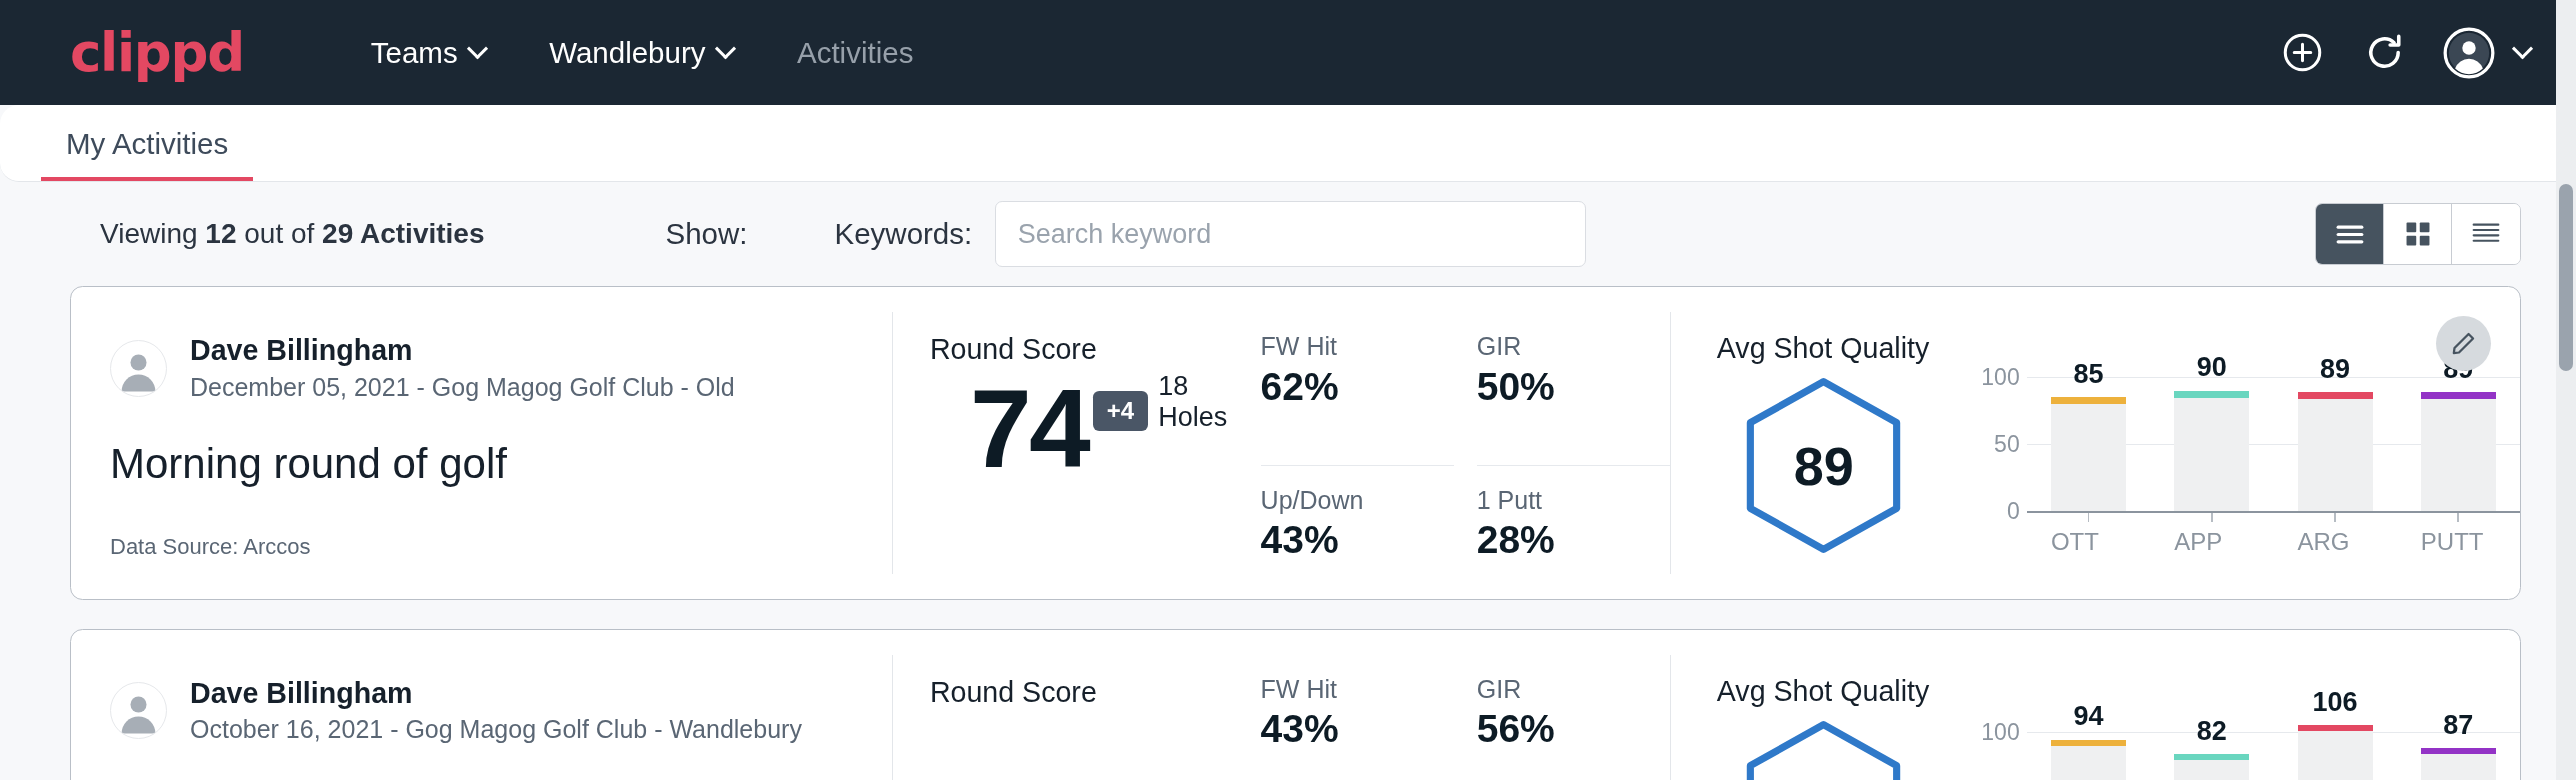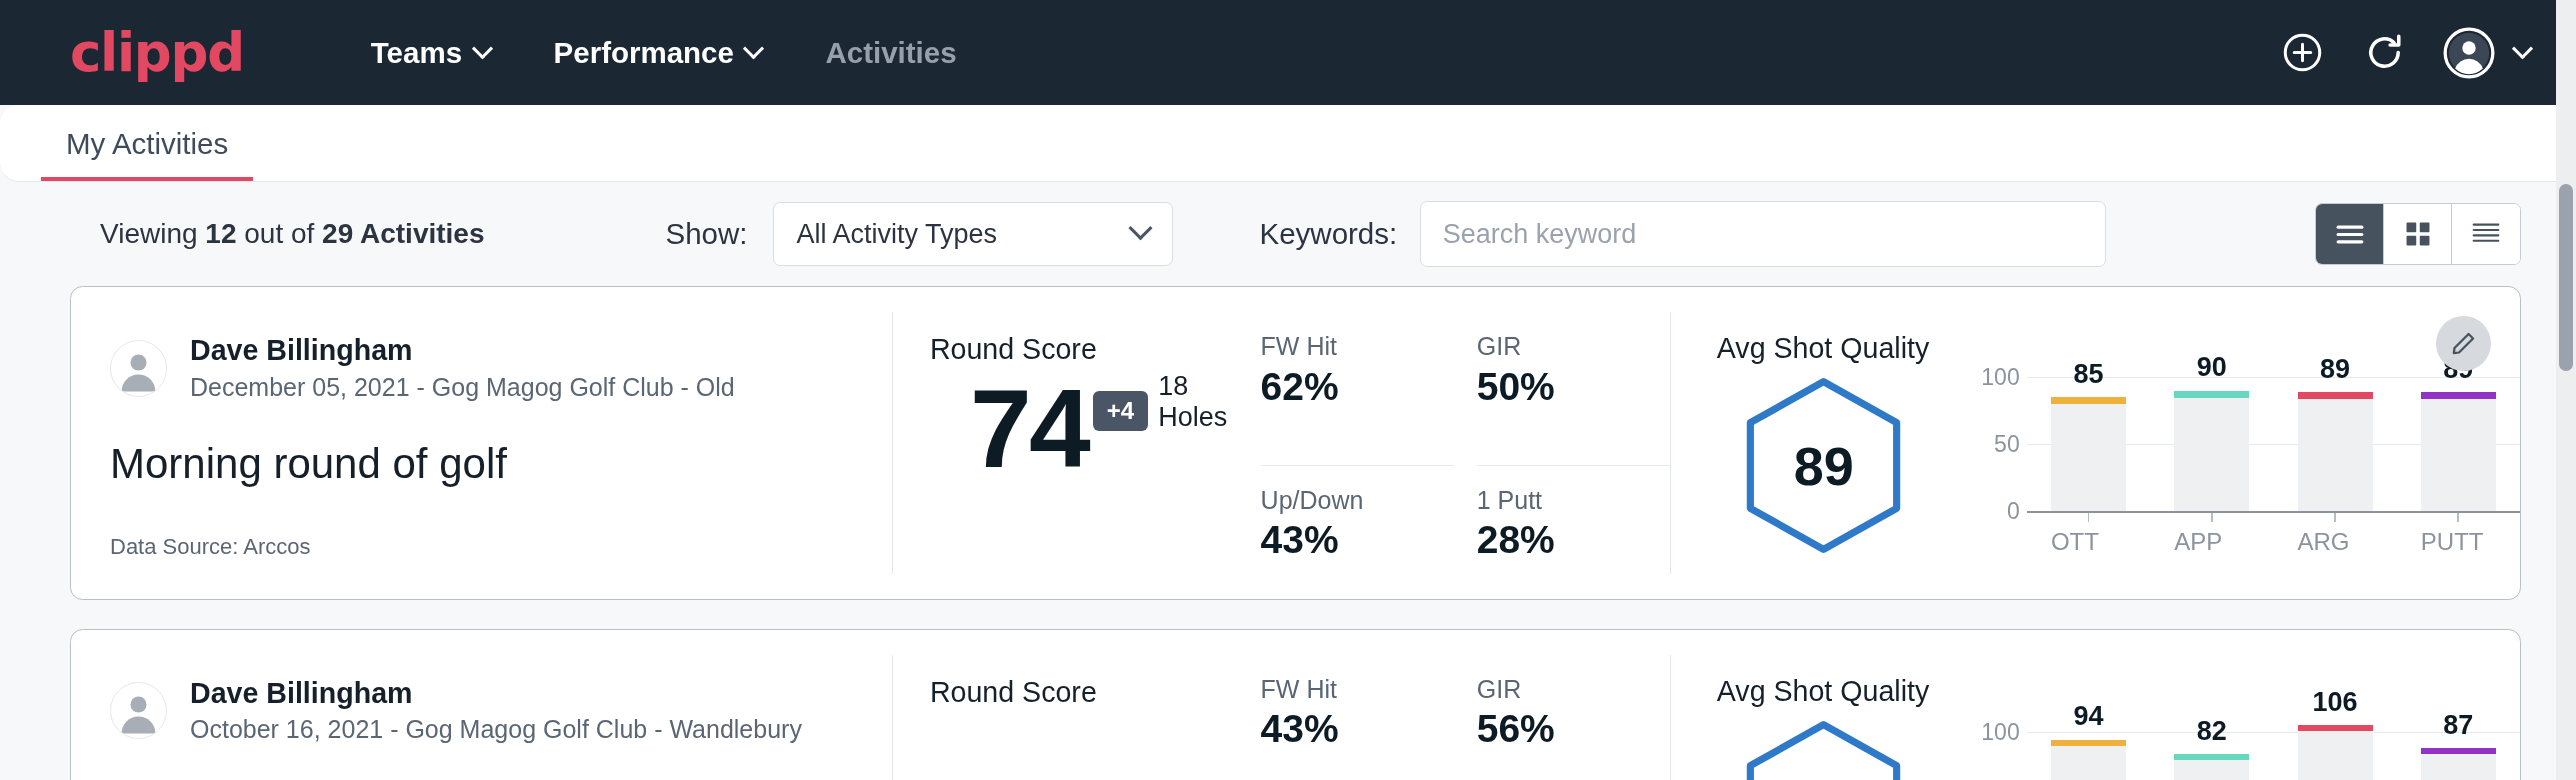--- a/index.html
+++ b/index.html
@@ -29,21 +29,20 @@
     line-height: 1;
   }
   .nav-links { display: flex; align-items: center; gap: 0; }
   .nav-item {
     display: flex; align-items: center; gap: 12.5px;
     color: #ffffff;
     font-size: 29.5px;
     padding: 0 32px;
     cursor: pointer;
     white-space: nowrap;
-    font-weight: bold;
   }
   .nav-item.dim { color: #97a0aa; }
   .chev {
     display: inline-block;
     width: 15px; height: 15px;
     border-right: 3.1px solid currentColor;
     border-bottom: 3.1px solid currentColor;
     transform: rotate(45deg) translate(-2.7px,-2.7px);
   }
   .nav-right {
@@ -106,21 +105,21 @@
     margin-left: auto;
     width: 17px; height: 17px;
     border-right: 3.6px solid #4a5666;
     border-bottom: 3.6px solid #4a5666;
     transform: rotate(45deg) translate(-4.5px,-4.5px);
   }
 
   .kw-group { display: flex; align-items: center; gap: 23px; margin-left: 87px; }
   .kw-label { font-size: 29.5px; color: #2b3440; }
   .kw-input {
-    width: 686px; height: 66px;
+    width: 591px; height: 66px;
     background: #ffffff;
     border: 0.9px solid #dadde2;
     border-radius: 7.1px;
     padding: 0 21.4px;
     font-size: 27px;
     color: #2b3440;
     font-family: "Liberation Sans", sans-serif;
   }
   .kw-input::placeholder { color: #9aa3ad; }
 
@@ -347,21 +346,21 @@
 
 <div class="navbar">
   <div class="logo">clippd</div>
 
   <div class="nav-links">
     <div class="nav-item">
       <span>Teams</span>
       <span class="chev"></span>
     </div>
     <div class="nav-item">
-      <span>Performance</span>
+      <span>Wandlebury</span>
       <span class="chev"></span>
     </div>
     <div class="nav-item dim">
       <span>Activities</span>
     </div>
   </div>
 
   <div class="nav-right">
     <div class="icon-btn">
       <svg width="45" height="45" viewBox="0 0 24 24" fill="none" stroke="#ffffff" stroke-width="1.6">
@@ -391,24 +390,20 @@
   <div class="tab active">
     <span>My Activities</span>
   </div>
 </div>
 
 <div class="filterbar">
   <div class="viewing"><span>Viewing </span><b>12</b><span> out of </span><b>29 Activities</b></div>
 
   <div class="show-group">
     <span class="show-label">Show:</span>
-    <div class="select">
-      <span>All Activity Types</span>
-      <span class="sel-chev"></span>
-    </div>
   </div>
 
   <div class="kw-group">
     <span class="kw-label">Keywords:</span>
     <input class="kw-input" type="text" placeholder="Search keyword" value="" style="">
   </div>
 
   <div class="viewtoggle">
     <div class="vt-btn active">
       <svg width="34" height="27" viewBox="0 0 38 30">

